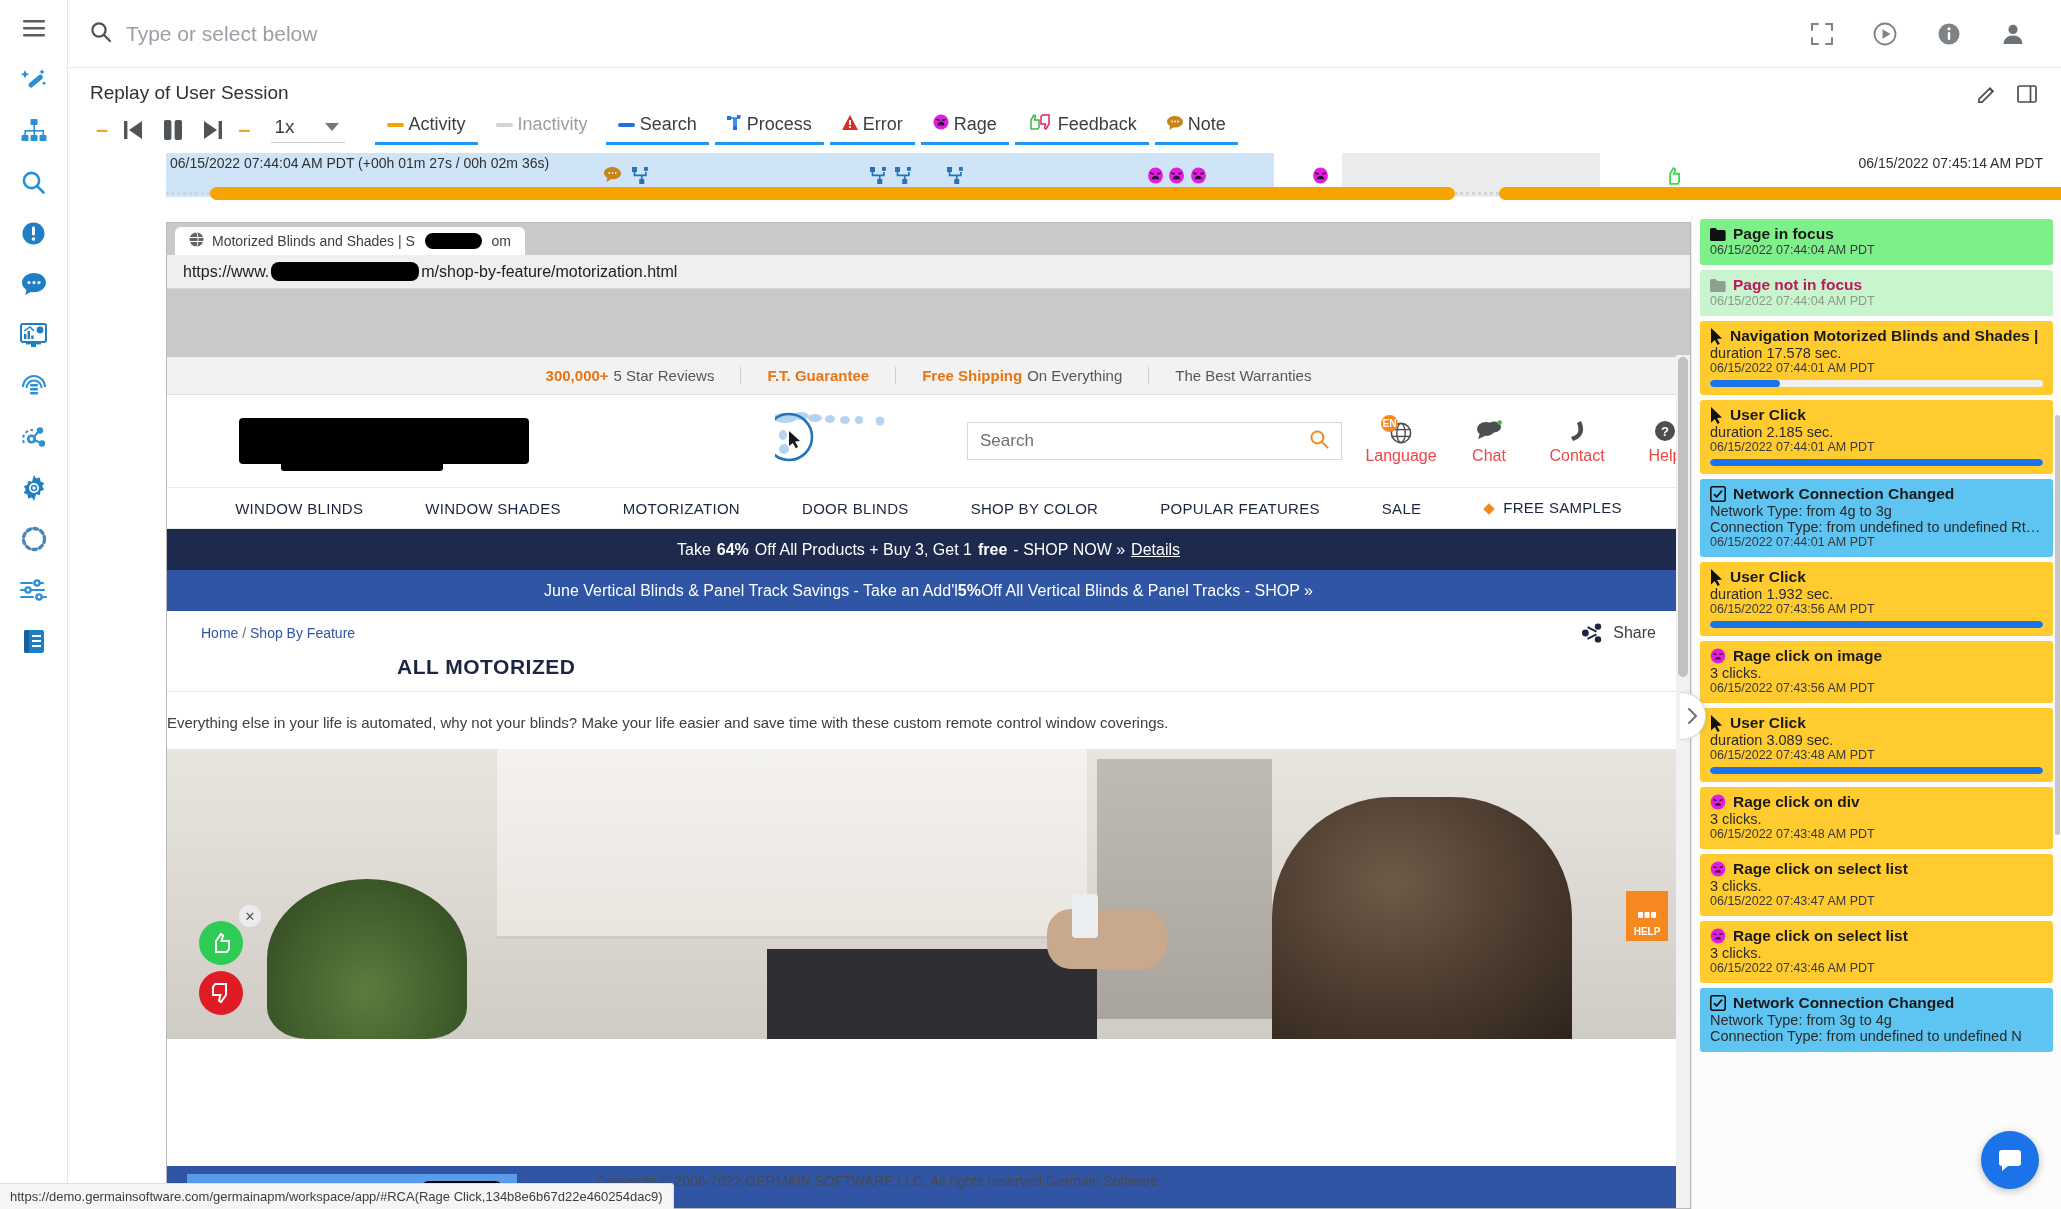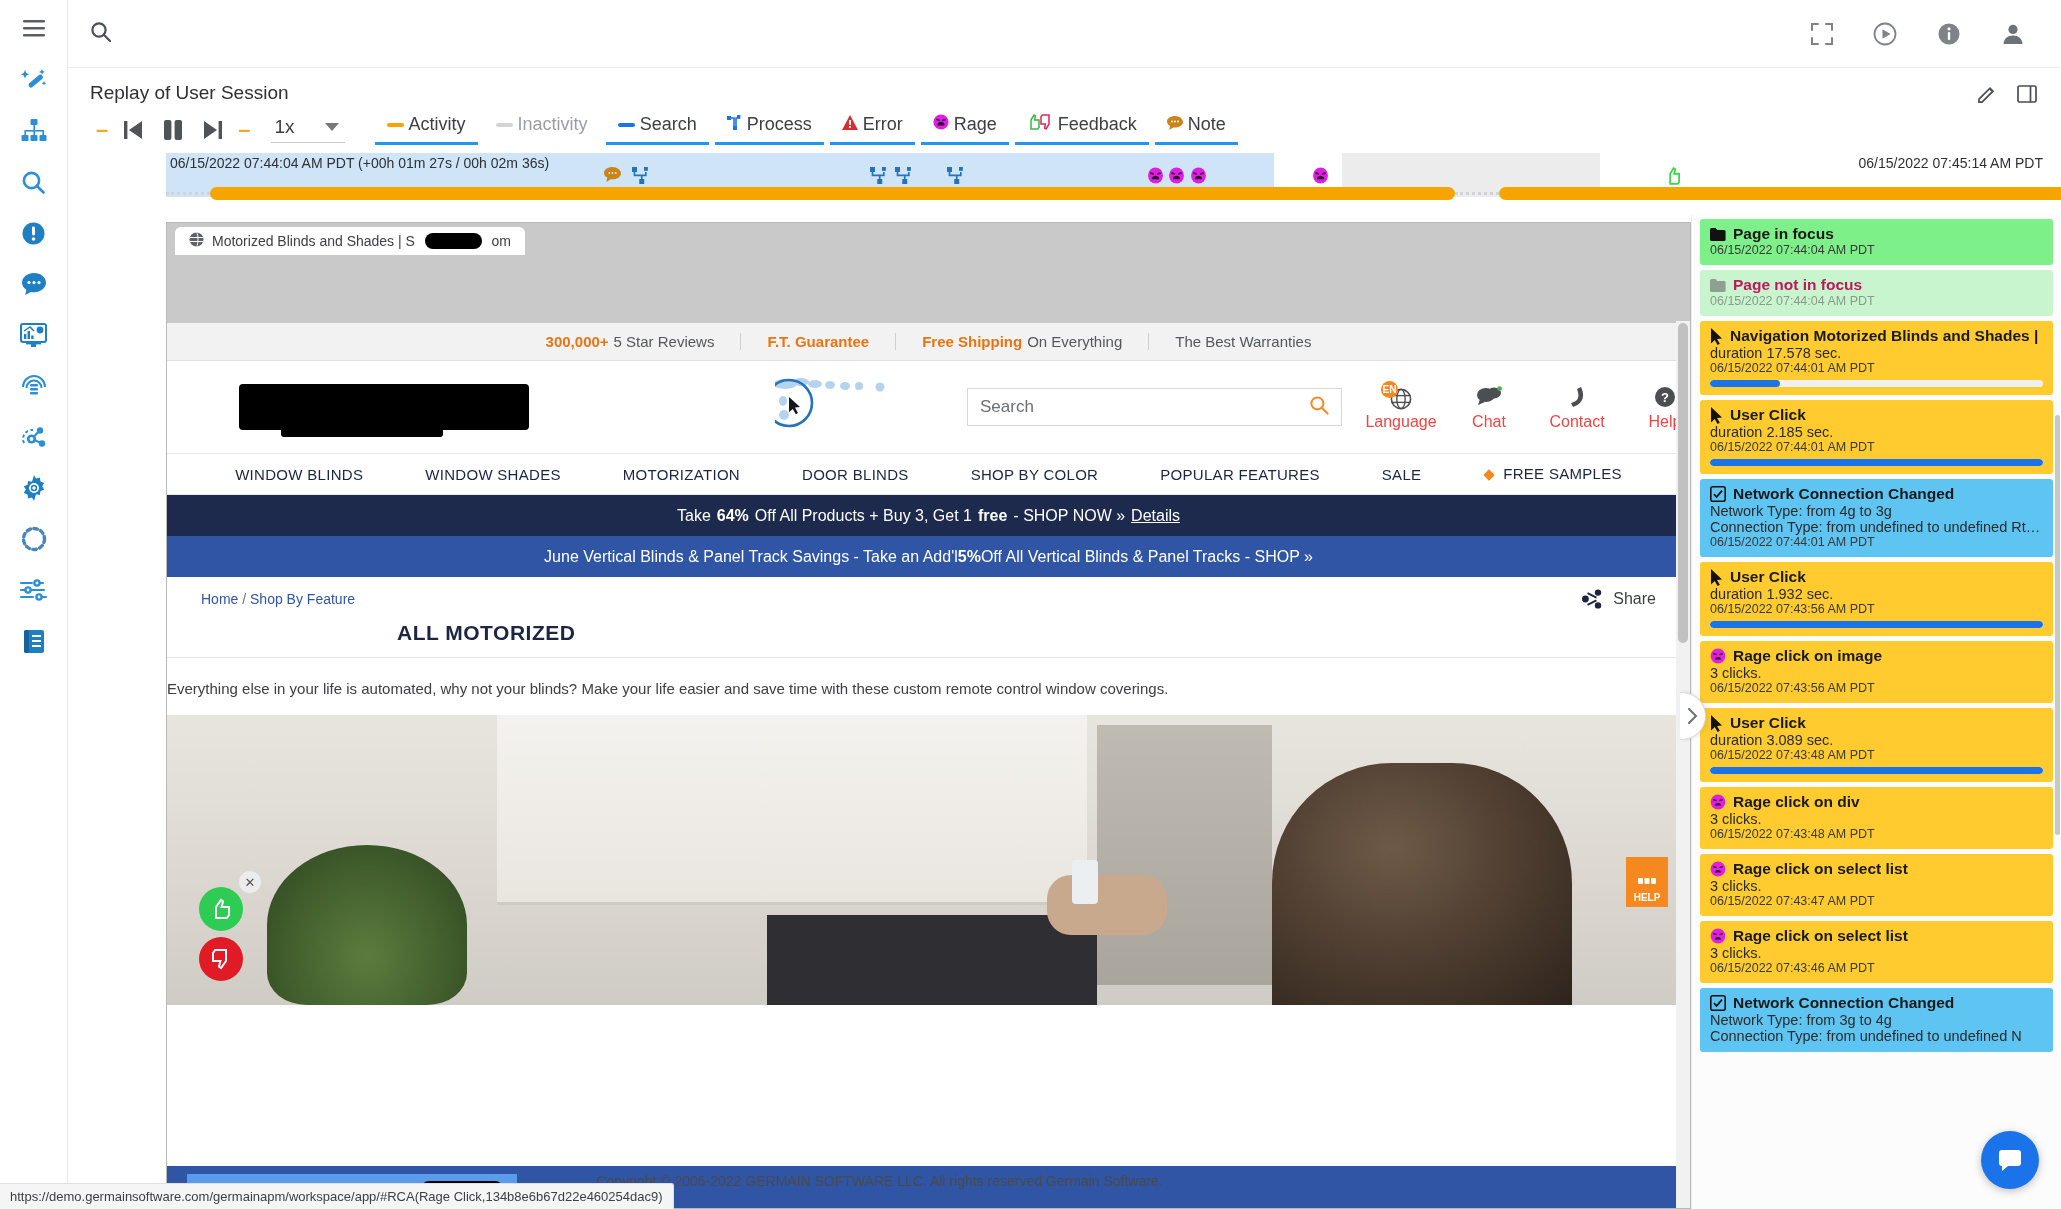--- a/index.html
+++ b/index.html
@@ -380,20 +380,21 @@
     <div class="topbar">
       <div class="search-wrap">
         <span>
           <svg width="22" height="22" viewBox="0 0 22 22">
               <g fill="none" stroke="#4a4f54" stroke-width="2.2">
                 <circle cx="9" cy="9" r="6.6"></circle>
                 <line x1="13.8" y1="13.8" x2="20" y2="20" stroke-linecap="round"></line>
               </g>
             </svg>
         </span>
+        <input class="search-input" value="" placeholder="Type or select below" style="">
       </div>
       <div class="top-icons">
         <span class="top-icon">
           <svg width="22" height="22" viewBox="0 0 22 22">
               <g fill="none" stroke="#7e8388" stroke-width="2" stroke-linecap="round">
                 <path d="M1 7V1h6"></path>
                 <path d="M15 1h6v6"></path>
                 <path d="M21 15v6h-6"></path>
                 <path d="M7 21H1v-6"></path>
               </g>
@@ -640,20 +641,25 @@
               <svg width="15" height="15" viewBox="0 0 15 15">
                   <circle cx="7.5" cy="7.5" r="7" fill="#5f6368"></circle>
                   <path d="M7.5.5c2 2 2 12 0 14M.6 5.5h13.8M.6 9.5h13.8" stroke="#fff" stroke-width="1" fill="none"></path>
                 </svg>
             </span>
             <span>Motorized Blinds and Shades | S</span>
             <span class="redact" style="width:110px;height:16px;margin:0 2px;"></span>
             <span>om</span>
           </div>
         </div>
+        <div class="br-urlbar">
+          <span>https://www.</span>
+          <span class="redact" style="width:148px;height:19px;margin:0 2px;"></span>
+          <span>m/shop-by-feature/motorization.html</span>
+        </div>
 
         <div class="br-viewport">
           <div class="site-blank"></div>
 
           <div class="site-top">
             <div class="tb">
               <b>300,000+</b>
               <span>5 Star Reviews</span>
             </div>
             <div class="tb">

